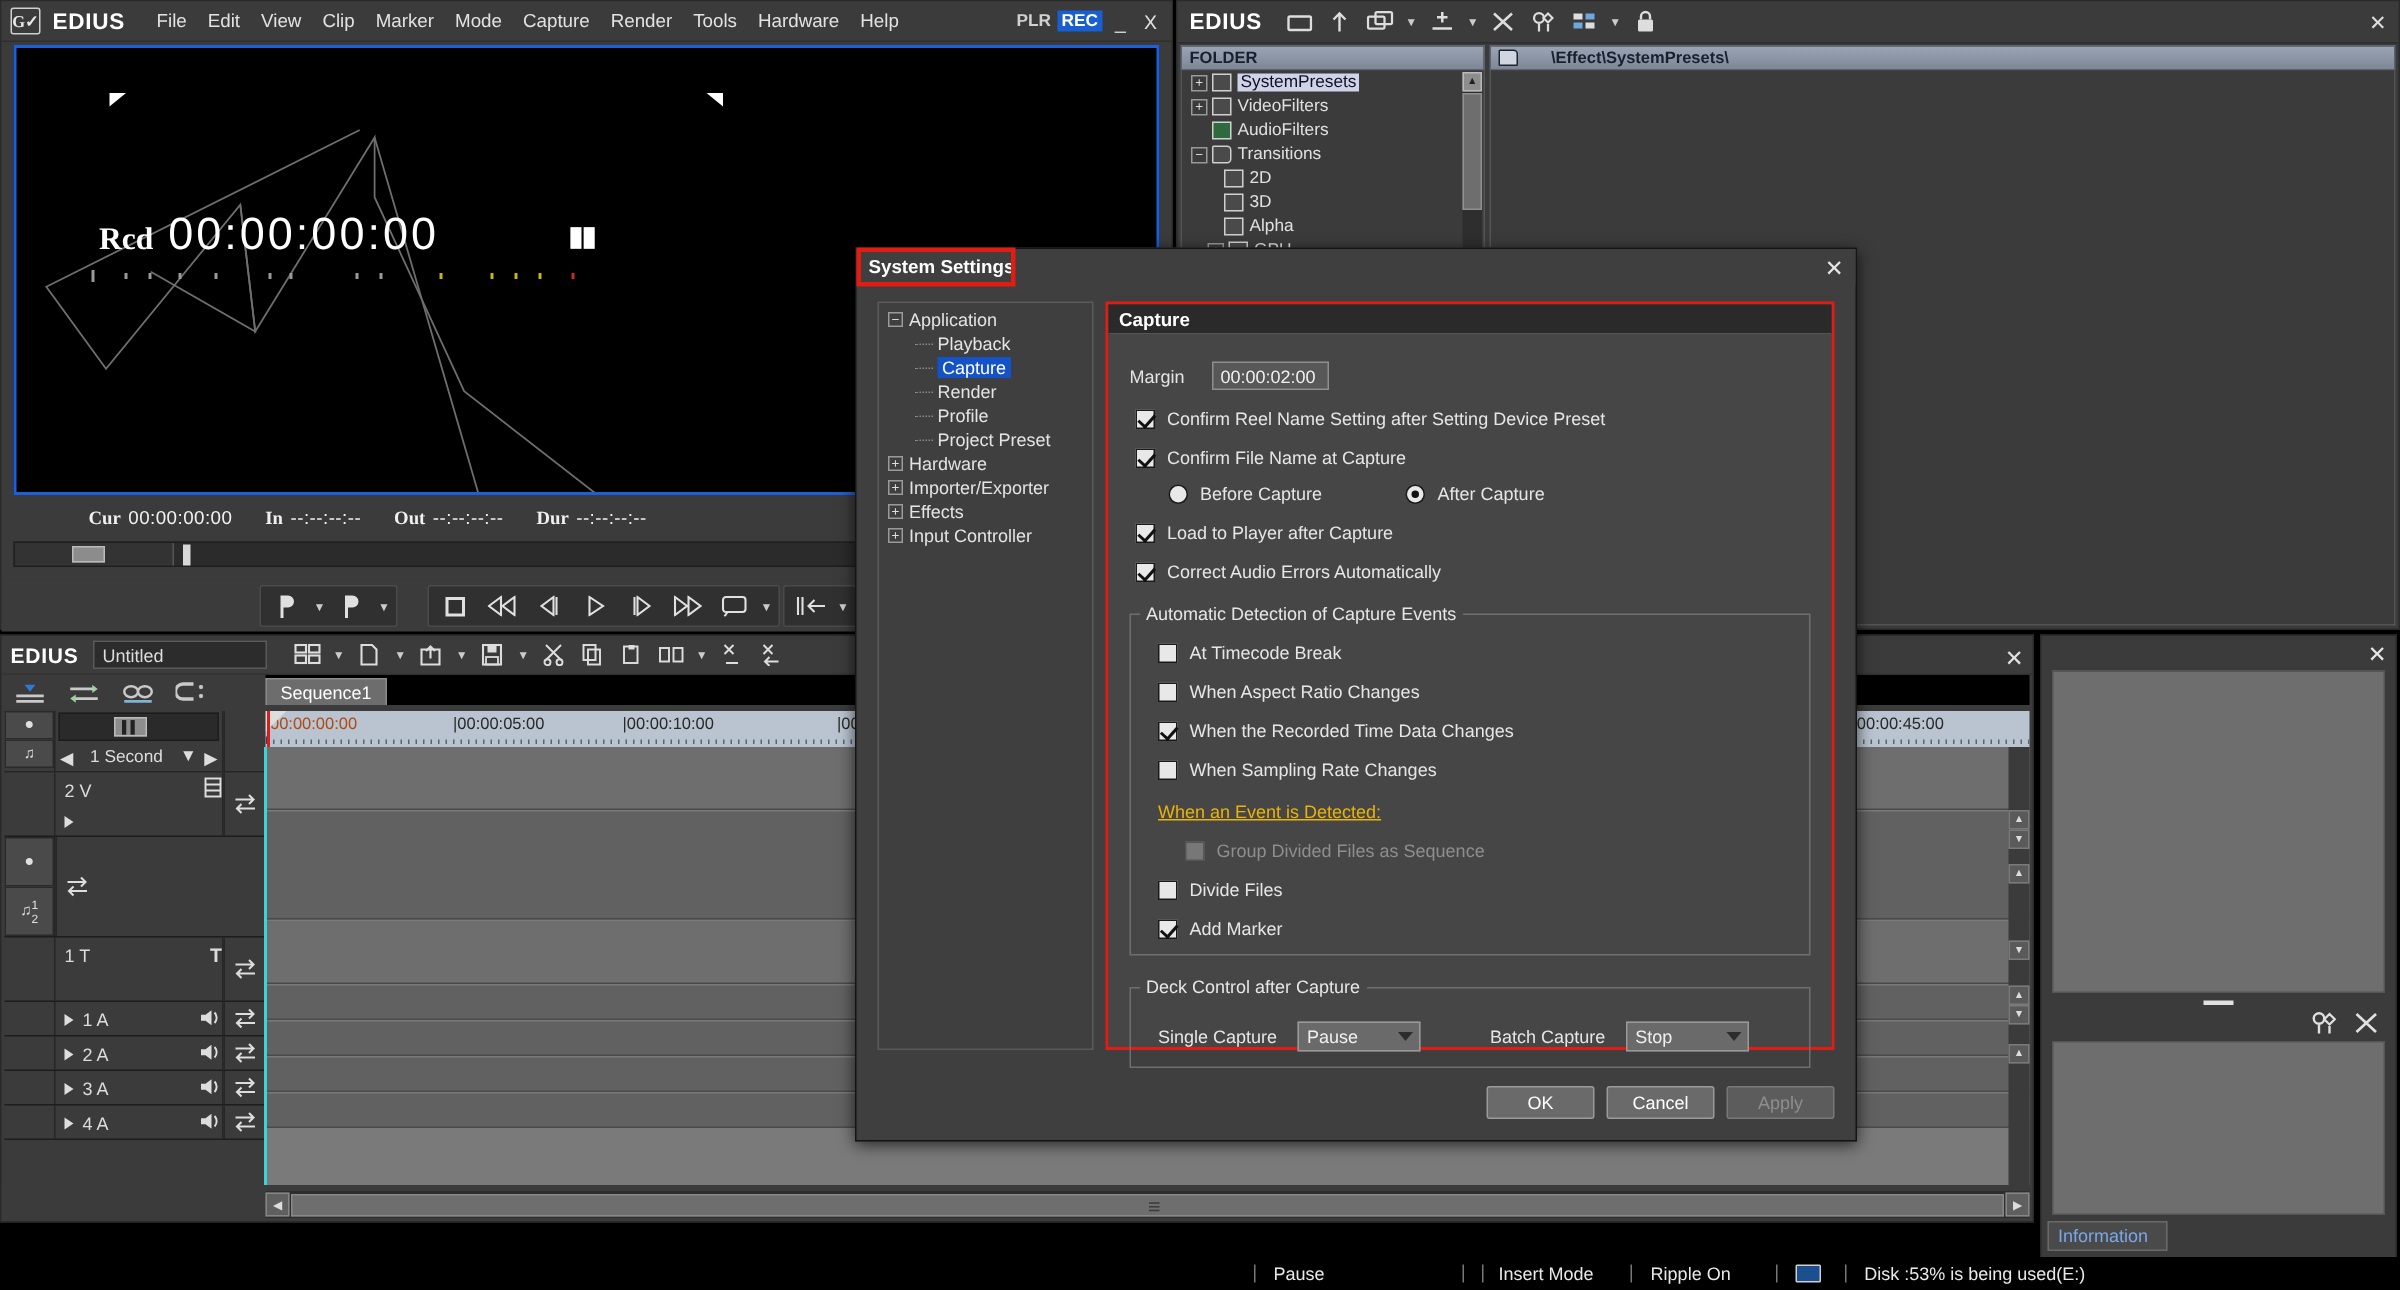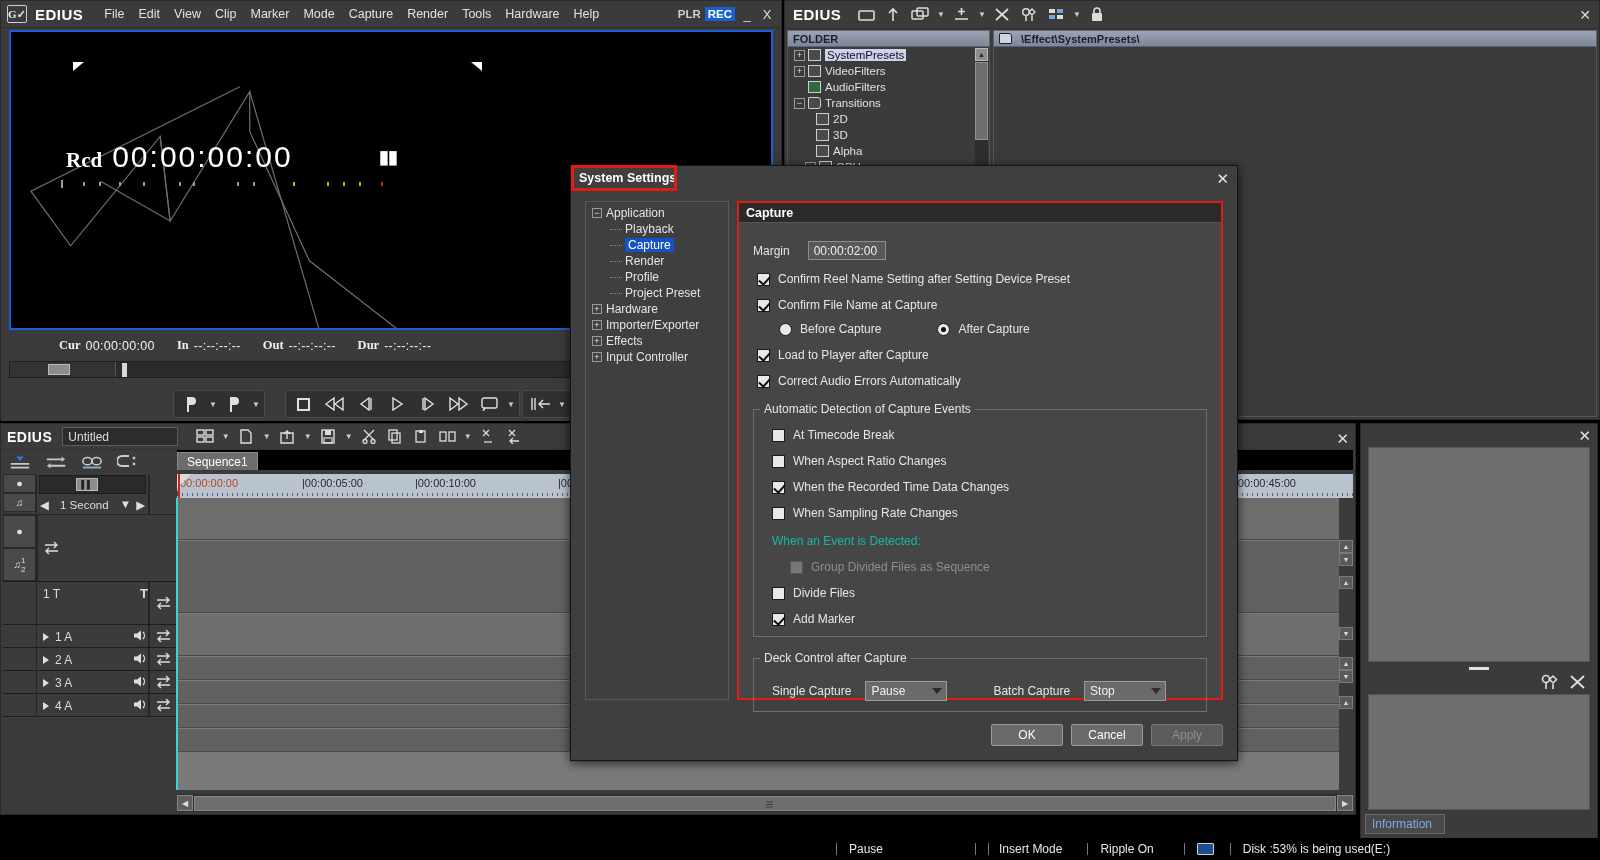--- a/index.html
+++ b/index.html
@@ -53,21 +53,21 @@
   .rcd-tc { font-size: 30px; font-weight: 500; color: #fff; letter-spacing: 2px; font-family: "Liberation Sans", sans-serif; }
   .pause-glyph { position: absolute; left: 368px; top: 114px; color:#fff; font-size: 18px; letter-spacing:-1px; font-weight:bold;}
   .tickrow { position: absolute; left: 50px; top: 148px; width: 400px; height: 8px; }
   .tick { position: absolute; width: 2px; height: 4px; background: #9a9a9a; top: 2px; }
 
   #player-tcbar {
     position: absolute; left: 8px; top: 333px; width: 764px; height: 22px;
     display: flex; align-items: center; gap: 22px; padding-left: 50px;
     background: #3b3b3b; font-size: 12.5px; color: #f0f0f0; font-weight: bold;
   }
-  .tc-pair { display: flex; gap: 5px; align-items: flex-end; }
+  .tc-pair { display: flex; gap: 5px; align-items: flex-start; }
   .tc-key { font-family: "Liberation Serif", serif; font-weight: bold; }
   .tc-val { font-weight: normal; letter-spacing: .3px; }
 
   #player-scrub {
     position: absolute; left: 8px; top: 360px; width: 764px; height: 17px;
     background: #2b2b2b; border: 1px solid #1e1e1e; display:flex;
   }
   .scrub-left { width: 106px; height: 100%; background: #333; border-right: 1px solid #555; position: relative;}
   .scrub-knob { position:absolute; left: 38px; top:2px; width: 22px; height:11px; background:#8c8c8c; border:1px solid #bbb;}
   .scrub-cursor { position:absolute; left:112px; top:1px; width:5px; height:14px; background:#d8d8d8;}
@@ -106,21 +106,21 @@
   .texp { width:11px; height:11px; border:1px solid #999; background:#3b3b3b; color:#ddd; font-size:9px; line-height:9px; text-align:center; margin-right:3px; flex:none;}
   .texp.blank { border:none; background:none; }
   .ticon { width:13px; height:12px; border:1px solid #cfcfcf; margin-right:4px; flex:none; position:relative; background:#4a4a4a;}
   .ticon.green { background:#2f6a3f; }
   .ticon.plain { border-radius:1px 3px 3px 1px; }
   .tnode .tsel { background:#cfd3ea; color:#101020; padding:0 2px; }
   .tree-sb { position:absolute; right:1px; top:1px; width:13px; bottom:1px; background:#2e2e2e;}
   .tree-sb-up { width:13px; height:13px; background:#8d8d8d; border:1px solid #bbb; display:flex;align-items:center;justify-content:center;font-size:7px;color:#222;}
   .tree-sb-thumb { width:13px; height:78px; background:#6e6e6e; border:1px solid #909090; margin-top:1px;}
   #content-pane { flex:1; display:flex; flex-direction:column; }
-  .path-row { display:flex; align-items:center; gap:9px; }
+  .path-row { display:flex; align-items:center; gap:22px; }
   .folder-glyph { width:13px;height:11px;border:1px solid #1c2430; background:#cfd6e2; border-radius:1px 3px 1px 1px;}
   #content-body { flex:1; background:#3b3b3b; border:1px solid #555; border-top:none;}
 
   
   #timeline-window {
     position: absolute; left: 0; top: 423px; width: 1356px; height: 392px;
     background:#3b3b3b; border:1px solid #2a2a2a;
   }
   #tl-toolbar-1 { height:26px; display:flex; align-items:center; padding-left:6px; gap:4px; border-bottom:1px solid #323232;}
   .tl-brand { font-size:14px;font-weight:bold;color:#fff;margin-right:6px;letter-spacing:.5px;}
@@ -228,21 +228,21 @@
   .cb-lbl { font-size:12px; color:#e6e6e6; }
   .cb-lbl.disabled { color:#8e8e8e; }
   .radio-row { margin:10px 0 0 40px; gap:8px; }
   .rb { width:13px;height:13px;border-radius:50%; background:#e8e8e8; border:1px solid #1a1a1a; position:relative; flex:none;}
   .rb.on::after{content:"";position:absolute;left:3px;top:3px;width:5px;height:5px;border-radius:50%;background:#111;}
   .rb-lbl{font-size:12px;color:#e6e6e6;}
   fieldset.grp {
     margin:14px 14px 0 14px; border:1px solid #6e6e6e; padding:4px 0 10px 0;
   }
   fieldset.grp > legend { font-size:12px; color:#e6e6e6; padding:0 4px; margin-left:6px;}
-  .plain-lbl { margin:14px 0 0 18px; font-size:12px; color:#14b8a6; }
+  .plain-lbl { margin:14px 0 0 18px; font-size:12px; color:#eab308;text-decoration:underline; }
   .deck-row { margin:12px 0 0 18px; gap:14px; align-items:center;}
   .sel-box { width:82px; height:20px; background:#6a6a6a; border:1px solid #9a9a9a; display:flex; align-items:center; justify-content:space-between; padding:0 4px 0 5px; color:#f0f0f0; font-size:12px;}
   .sel-caret { width:0;height:0;border-left:5px solid transparent;border-right:5px solid transparent;border-top:6px solid #2c2c2c;}
   #dlg-buttons { position:absolute; right:14px; bottom:14px; display:flex; gap:8px;}
   .dbtn { width:72px; height:22px; background:#6a6a6a; border:1px solid #9a9a9a; border-radius:2px; color:#fff; font-size:12px; display:flex;align-items:center;justify-content:center;}
   .dbtn.disabled { color:#8e8e8e; background:#5c5c5c; border-color:#787878;}
 </style>
 </head>
 <body>
 
@@ -634,20 +634,43 @@
             <span>1 Second</span>
             <span style="display:flex;gap:5px;">
               <span>▼</span>
               <span>▶</span>
             </span>
           </div>
         </div>
         <div class="th-mixcol"></div>
       </div>
 
+      <div class="th-row track-row">
+        <div class="th-ctrlcol" style="justify-content:center;">
+            <div style="height:42px;"></div>
+          </div>
+        <div class="th-namecol">
+          <div class="track-name">
+            <span>2 V</span>
+            <span class="grow"></span>
+            <span><svg width="12" height="14" viewBox="0 0 12 14">
+                  <rect x="1" y="1" width="10" height="12" fill="none" stroke="#ddd" stroke-width="1.3"></rect>
+                  <path d="M1 5h10M1 9h10" stroke="#ddd" stroke-width="1.3"></path>
+                </svg></span>
+          </div>
+          <div class="track-sub">
+              <span class="tri-right"></span>
+            </div>
+        </div>
+        <div class="th-mixcol">
+            <svg width="17" height="14" viewBox="0 0 17 14">
+              <path d="M14 4H2M11 1l3 3-3 3M3 10h12M6 7l-3 3 3 3" fill="none" stroke="#ddd" stroke-width="1.4"></path>
+            </svg>
+          </div>
+      </div>
 
       <div class="th-row track-row">
         <div class="th-ctrlcol">
           <div class="th-btnbox" style="height:33px;">⏺</div>
           <div class="th-btnbox" style="height:33px;">♫<sub style="font-size:8px">1<br>2</sub></div>
         </div>
         <div class="th-mixcol">
             <svg width="17" height="14" viewBox="0 0 17 14">
               <path d="M14 4H2M11 1l3 3-3 3M3 10h12M6 7l-3 3 3 3" fill="none" stroke="#ddd" stroke-width="1.4"></path>
             </svg>

